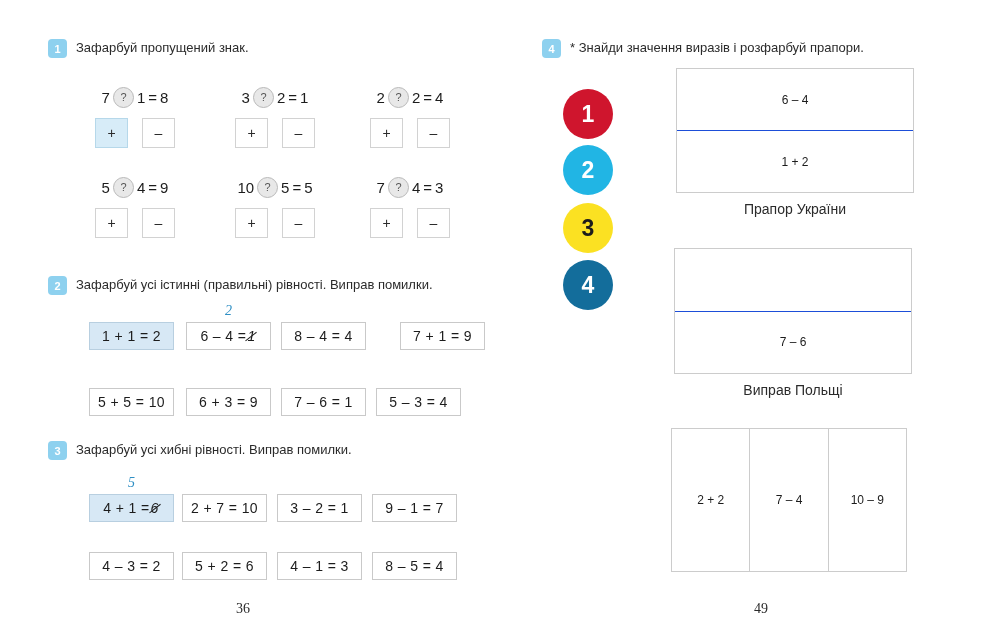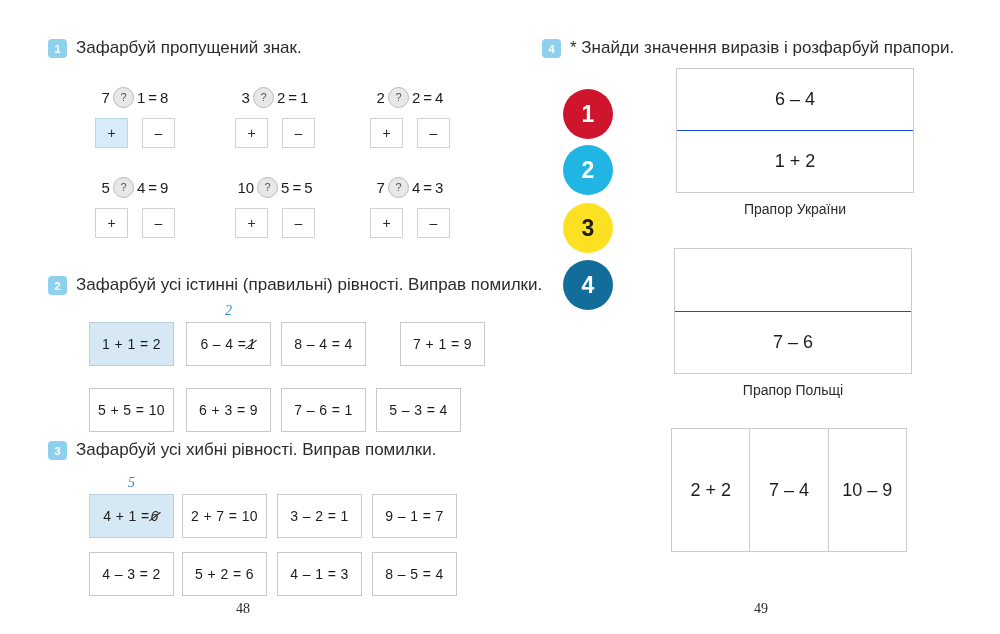--- a/index.html
+++ b/index.html
@@ -40,21 +40,21 @@
     color: #ffffff;
     font-size: 11px;
     font-weight: bold;
     display: flex;
     align-items: center;
     justify-content: center;
     flex: none;
     margin-top: 1px;
   }
   .task-text {
-    font-size: 17px;
+    font-size: 13px;
     line-height: 19px;
     color: #2b2b2b;
     white-space: nowrap;
     text-align: right;
   }
 
   
   .ex1-row {
     position: absolute;
     left: 0;
@@ -116,21 +116,21 @@
     left: 0;
     width: 500px;
     height: 46px;
   }
   .eqcell {
     position: absolute;
     top: 0;
     height: 30px;
   }
   .eqbox {
-    height: 44px;
+    height: 28px;
     border: 1px solid #c9c9c9;
     background: #ffffff;
     display: flex;
     align-items: center;
     justify-content: center;
     font-size: 14px;
     color: #1c1c1c;
     box-sizing: border-box;
     white-space: nowrap;
     letter-spacing: 0.4px;
@@ -189,21 +189,21 @@
     background: #ffffff;
     box-sizing: border-box;
     display: flex;
   }
   .flag-table.horizontal { flex-direction: column; }
   .flag-table.vertical   { flex-direction: row; }
   .flag-cell {
     display: flex;
     align-items: center;
     justify-content: center;
-    font-size: 18px;
+    font-size: 12px;
     color: #1c1c1c;
     box-sizing: border-box;
     flex: 1;
     white-space: nowrap;
   }
   .flag-table.horizontal .flag-cell + .flag-cell { border-top: 1px solid #1d4ed8; }
   .flag-table.vertical   .flag-cell + .flag-cell { border-left: 1px solid #cccccc; }
   .flag-caption {
     text-align: center;
     font-size: 14px;
@@ -385,21 +385,21 @@
       <div class="eqbox">5 + 2 = 6</div>
     </div>
     <div class="eqcell" style="left:277px; width:85px;text-align:right;">
       <div class="eqbox">4 – 1 = 3</div>
     </div>
     <div class="eqcell" style="left:372px; width:85px;">
       <div class="eqbox">8 – 5 = 4</div>
     </div>
   </div>
 
-  <div class="page-number" style="left:236px;">48</div>
+  <div class="page-number" style="left:236px;">36</div>
 </div>
 
 <div class="page page-right">
 
   <div class="task-head" style="left:42px; top:38px;">
     <div class="task-badge">4</div>
     <div class="task-text">* Знайди значення виразів і розфарбуй прапори.</div>
   </div>
 </div>
 
@@ -414,24 +414,24 @@
     <div class="flag-cell">1 + 2</div>
   </div>
   <div class="flag-caption">Прапор України</div>
 </div>
 
 <div class="flag" style="left:674px; top:248px; width:238px;">
   <div class="flag-table horizontal" style="height:126px;">
     <div class="flag-cell"></div>
     <div class="flag-cell">7 – 6</div>
   </div>
-  <div class="flag-caption">Прапор Польщі</div>
+  <div class="flag-caption">Виправ Польщі</div>
 </div>
 
 <div class="flag" style="left:671px; top:428px; width:236px;">
-  <div class="flag-table vertical" style="height:124px;">
+  <div class="flag-table vertical" style="height:144px;">
     <div class="flag-cell">2 + 2</div>
     <div class="flag-cell">7 – 4</div>
     <div class="flag-cell">10 – 9</div>
   </div>
 </div>
 
 <div class="page-number" style="left:754px;">49</div>
 
 </body></html>

